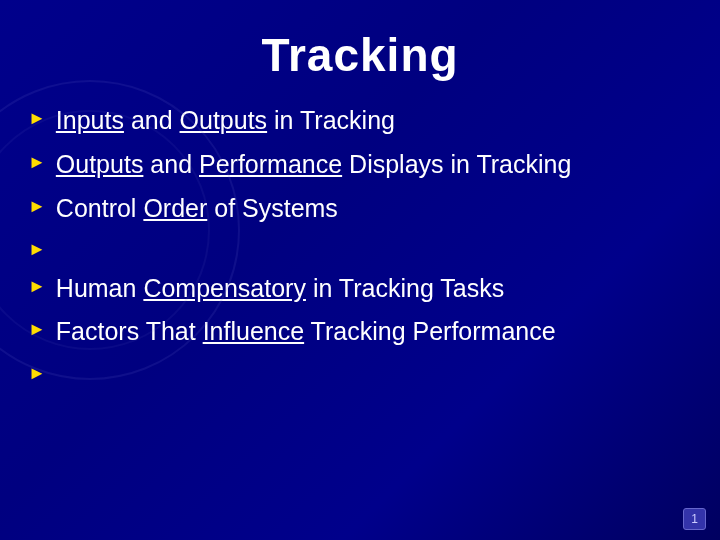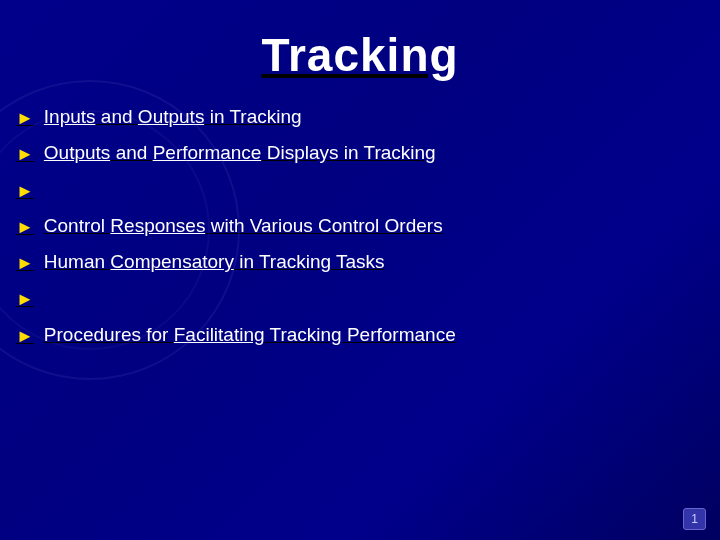--- a/index.html
+++ b/index.html
@@ -14,22 +14,21 @@
       overflow: hidden;
       background: #00008B;
       font-family: Arial, sans-serif;
     }
 
     .slide {
       width: 720px;
       height: 540px;
       background: linear-gradient(135deg, #00008B 0%, #000080 40%, #00008B 70%, #000060 100%);
       position: relative;
-      padding: 20px 16px;
-      text-decoration: underline;
+      padding: 20px 28px;
     }
 
     .slide-title {
       color: #ffffff;
       font-size: 46px;
       font-weight: bold;
       text-align: center;
       margin-bottom: 22px;
       margin-top: 8px;
       letter-spacing: 1px;
@@ -52,21 +51,21 @@
     .arrow {
       color: #ffdd00;
       font-size: 18px;
       margin-right: 10px;
       margin-top: 2px;
       flex-shrink: 0;
     }
 
     .bullet-text {
       color: #ffffff;
-      font-size: 19px;
+      font-size: 25px;
     }
 
     .underline {
       text-decoration: underline;
     }
 
     .slide-number {
       position: absolute;
       bottom: 10px;
       right: 14px;
@@ -120,43 +119,43 @@
 
     <li class="bullet-item">
       <span class="arrow">►</span>
       <span class="bullet-text">
         <span class="underline">Outputs</span> and <span class="underline">Performance</span> Displays in Tracking
       </span>
     </li>
 
     <li class="bullet-item">
       <span class="arrow">►</span>
+      <span class="bullet-text">
+        Control <span class="underline">Order</span> of Systems
+      </span>
     </li>
 
     <li class="bullet-item">
       <span class="arrow">►</span>
-      <span class="bullet-text">
-        Control <span class="underline">Responses</span> with Various Control Orders
-      </span>
     </li>
 
     <li class="bullet-item">
       <span class="arrow">►</span>
       <span class="bullet-text">
         Human <span class="underline">Compensatory</span> in Tracking Tasks
       </span>
     </li>
 
     <li class="bullet-item">
       <span class="arrow">►</span>
+      <span class="bullet-text">
+        Factors That <span class="underline">Influence</span> Tracking Performance
+      </span>
     </li>
 
     <li class="bullet-item">
       <span class="arrow">►</span>
-      <span class="bullet-text">
-        Procedures for <span class="underline">Facilitating</span> Tracking Performance
-      </span>
     </li>
 
   </ul>
 
   <div class="slide-number">1</div>
 </div>
 
 </body></html>

